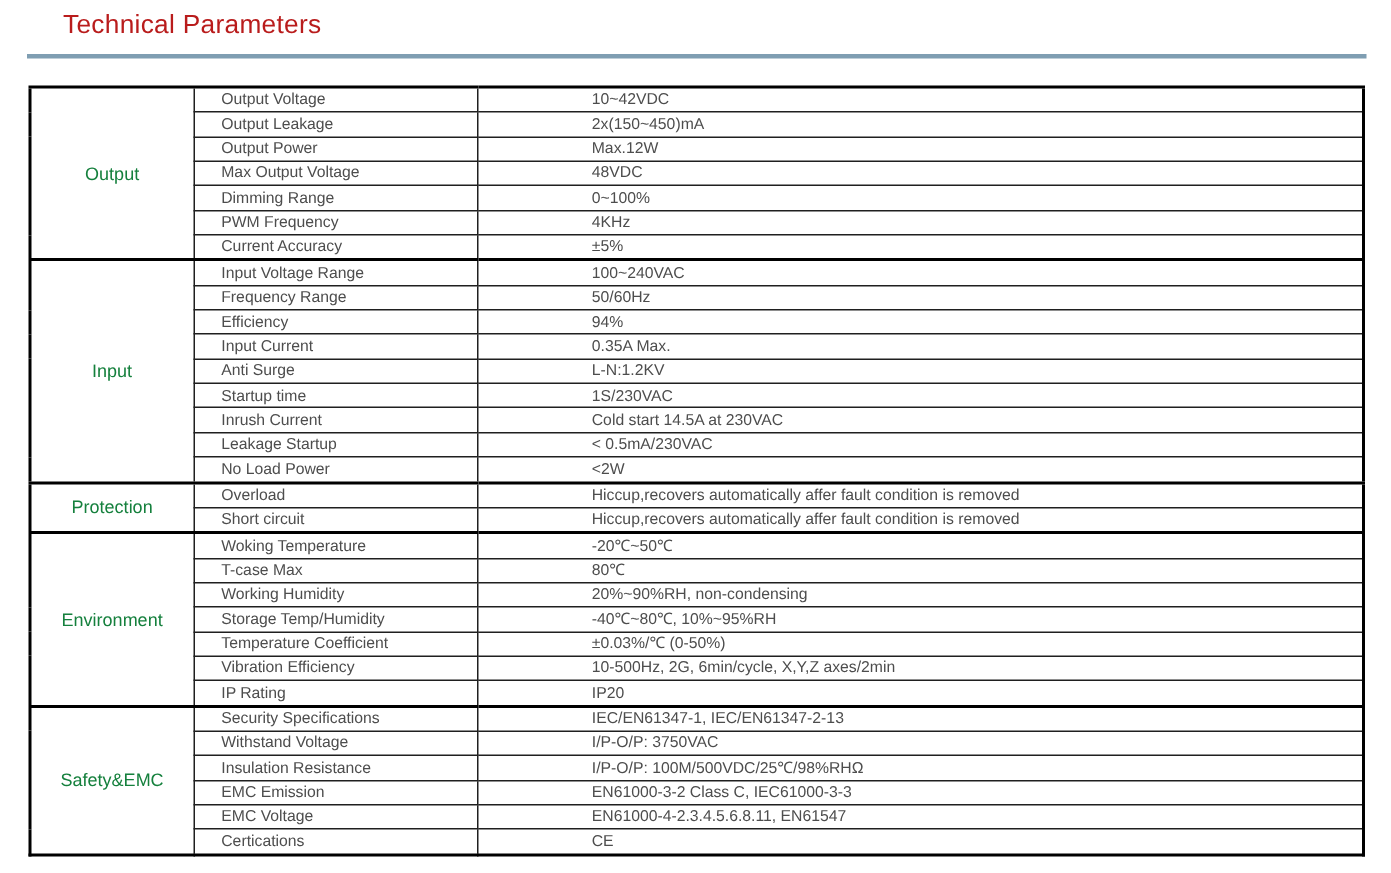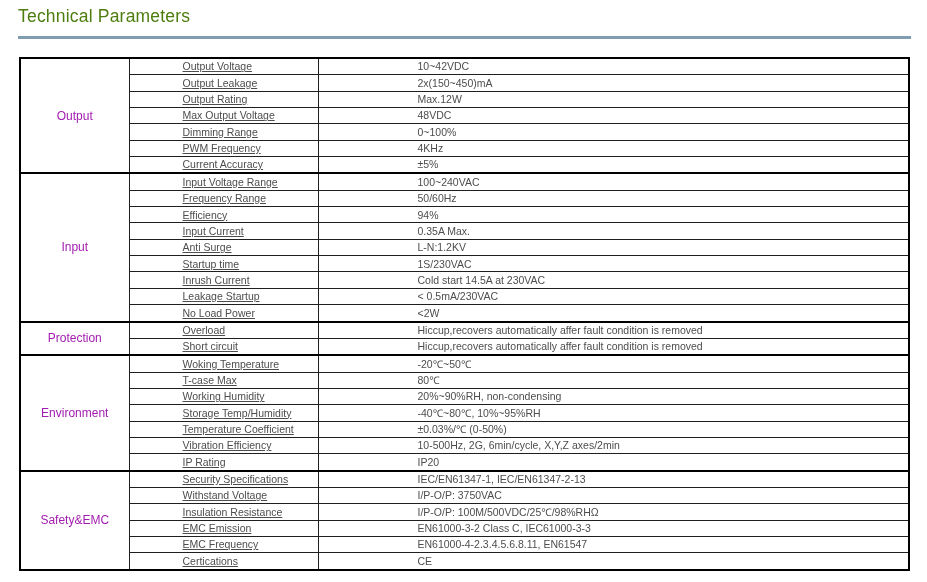--- a/index.html
+++ b/index.html
@@ -46,58 +46,57 @@
     font-size: 10.5px;
     line-height: 1;
     color: #4D4D4D;
     white-space: nowrap;
     overflow: hidden;
     border: 1px solid #1f1f1f;
   }
   .spec-table td.cat {
     text-align: center;
     font-size: 12px;
-    color: #a21caf;
+    color: #15803d;
   }
   .spec-table td.param {
-    padding-left: 53px;
-    text-decoration: underline;
+    padding-left: 18px;
   }
   .spec-table td.value {
-    padding-left: 99px;
+    padding-left: 76px;
   }
   .spec-table tr.section-start td {
     border-top: 2px solid #000000;
   }
 </style>
 </head>
 <body>
 
-<div class="page-title" style="color: #4d7c0f;">Technical Parameters</div>
+<div class="page-title" style="color: #b91c1c; margin-left: 24px;">Technical Parameters</div>
 
 <div class="title-rule" style="background: rgb(127, 158, 178);"></div>
 
 <table class="spec-table">
   <colgroup>
     <col style="width:109px">
     <col style="width:189px">
     <col style="width:591px">
   </colgroup>
   <tbody>
       <tr class="section-start">
         <td class="cat" rowspan="7">Output</td>
         <td class="param">Output Voltage</td>
         <td class="value">10~42VDC</td>
       </tr>
       <tr>
         <td class="param">Output Leakage</td>
         <td class="value">2x(150~450)mA</td>
       </tr>
       <tr>
-        <td class="param">Output Rating</td>
+        <td class="param">Output Power</td>
         <td class="value">Max.12W</td>
       </tr>
       <tr>
         <td class="param">Max Output Voltage</td>
         <td class="value">48VDC</td>
       </tr>
       <tr>
         <td class="param">Dimming Range</td>
         <td class="value">0~100%</td>
       </tr>
@@ -195,21 +194,21 @@
       </tr>
       <tr>
         <td class="param">Insulation Resistance</td>
         <td class="value">I/P-O/P: 100M/500VDC/25℃/98%RHΩ</td>
       </tr>
       <tr>
         <td class="param">EMC Emission</td>
         <td class="value">EN61000-3-2 Class C, IEC61000-3-3</td>
       </tr>
       <tr>
-        <td class="param">EMC Frequency</td>
+        <td class="param">EMC Voltage</td>
         <td class="value">EN61000-4-2.3.4.5.6.8.11, EN61547</td>
       </tr>
       <tr>
         <td class="param">Certications</td>
         <td class="value">CE</td>
       </tr>
     </tbody>
 </table>
 
 </body></html>

